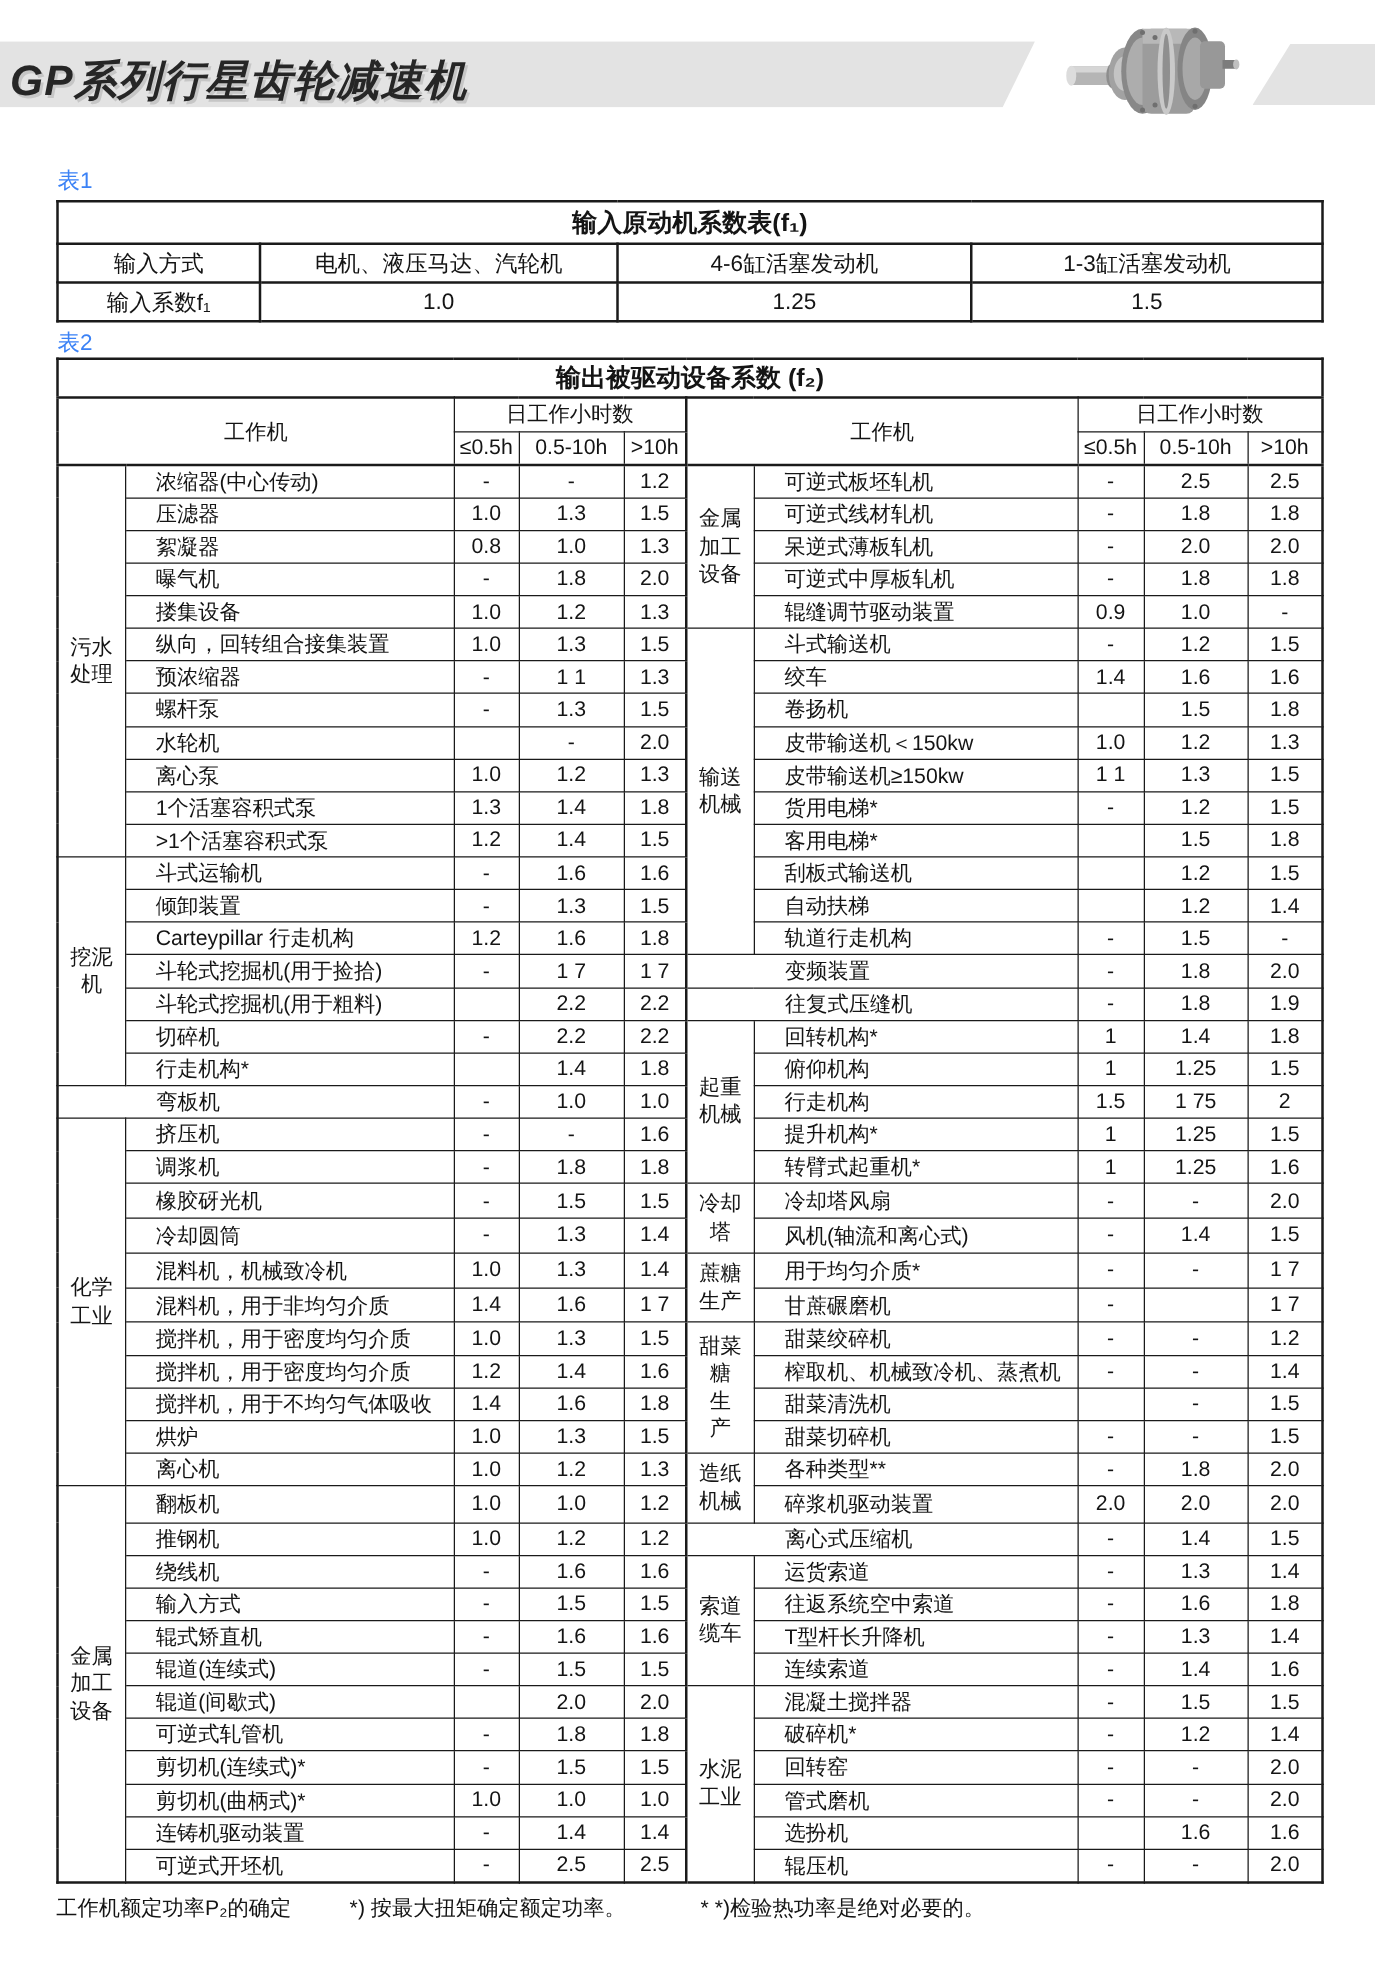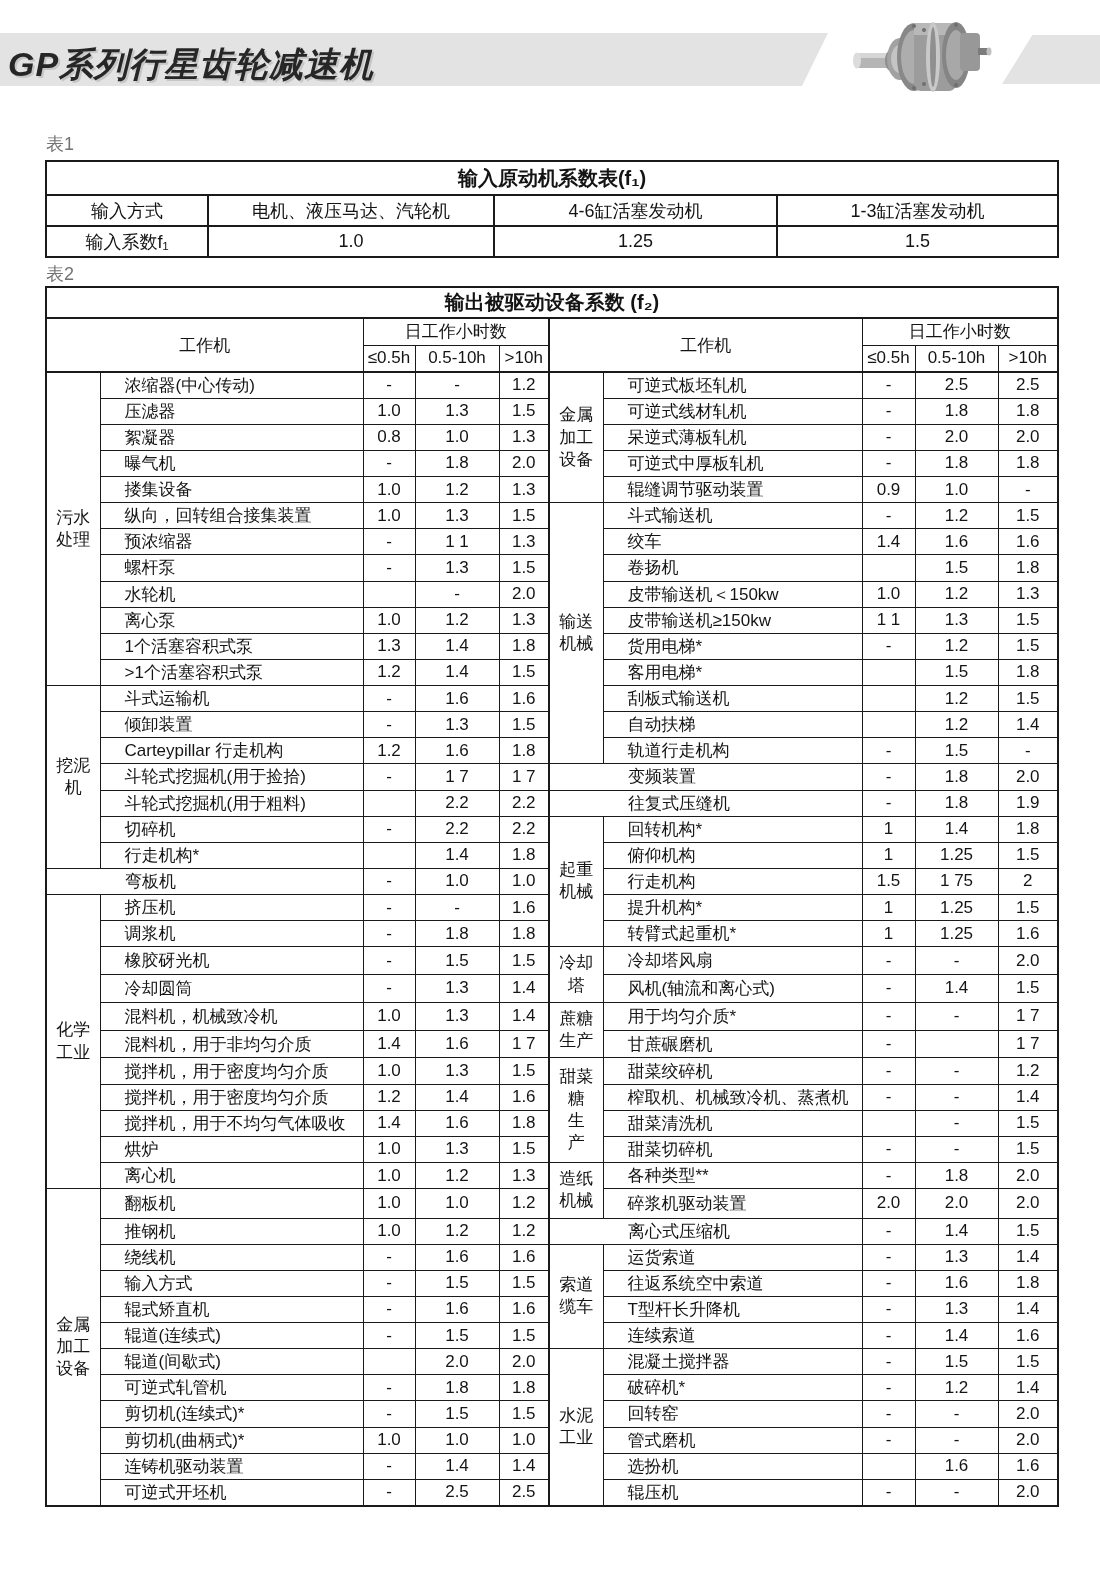--- a/index.html
+++ b/index.html
@@ -23,21 +23,21 @@
     white-space:nowrap;
   }
   .banner-right {
     position:absolute; left:1002px; top:35px; width:98px; height:49px;
     background:#e3e3e3;
     clip-path:polygon(31% 0, 100% 0, 100% 100%, 0 100%);
   }
   .gear { position:absolute; left:850px; top:4px; width:148px; height:112px; }
 
   
-  .tbl-label { position:absolute; left:46px; font-size:18px; color:#737373; }
+  .tbl-label { position:absolute; left:46px; font-size:18px; color:#3b82f6; }
 
   
   #t1 {
     position:absolute; left:45px; top:160px; width:1012px; height:98px;
     border-collapse:collapse; table-layout:fixed;
   }
   #t1 td {
     border:2px solid #1a1a1a; text-align:center;
     font-size:18px; height:17px; overflow:hidden;
   }
@@ -615,14 +615,19 @@
           <td class="val">2.5</td>
           <td class="val mid">2.5</td>
           <td class="item">辊压机</td>
           <td class="val">-</td>
           <td class="val">-</td>
           <td class="val">2.0</td>
         </tr>
       </tbody>
   </table>
 
+  <div class="footer">
+    <span>工作机额定功率P₂的确定</span>
+    <span class="fn2">*) 按最大扭矩确定额定功率。</span>
+    <span class="fn3">* *)检验热功率是绝对必要的。</span>
+  </div>
 
 </div>
 
 </body></html>

